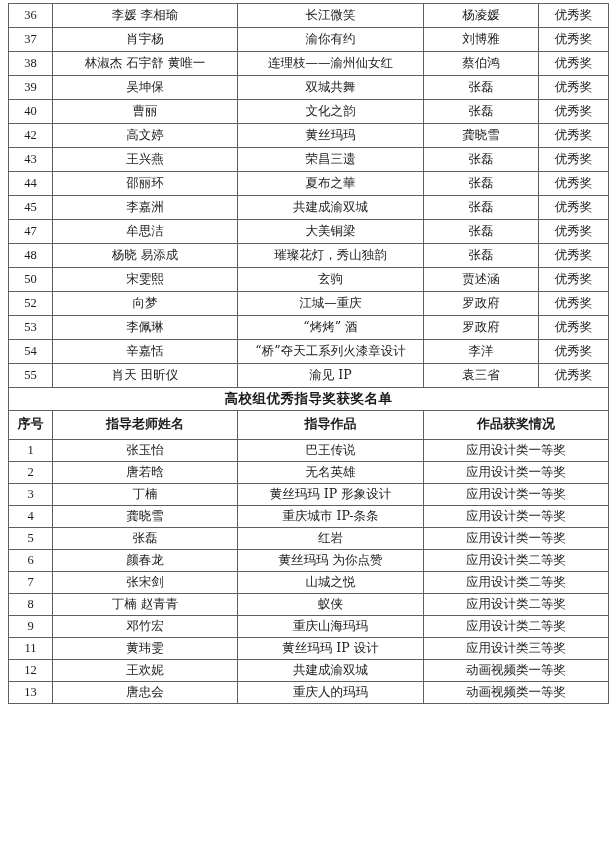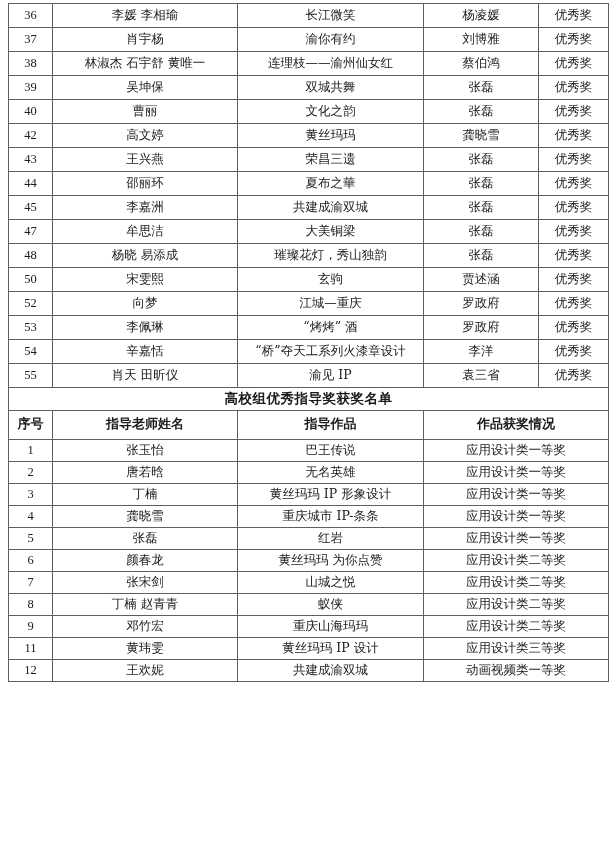--- a/index.html
+++ b/index.html
@@ -262,15 +262,21 @@
           <td>黄玮雯</td>
           <td>黄丝玛玛 IP 设计</td>
           <td colspan="2">应用设计类三等奖</td>
         </tr>
         <tr>
           <td class="num-cell">12</td>
           <td>王欢妮</td>
           <td>共建成渝双城</td>
           <td colspan="2">动画视频类一等奖</td>
         </tr>
+        <tr>
+          <td class="num-cell">13</td>
+          <td>唐忠会</td>
+          <td>重庆人的玛玛</td>
+          <td colspan="2">动画视频类一等奖</td>
+        </tr>
       </tbody>
   </table>
 </div>
 
 </body></html>

